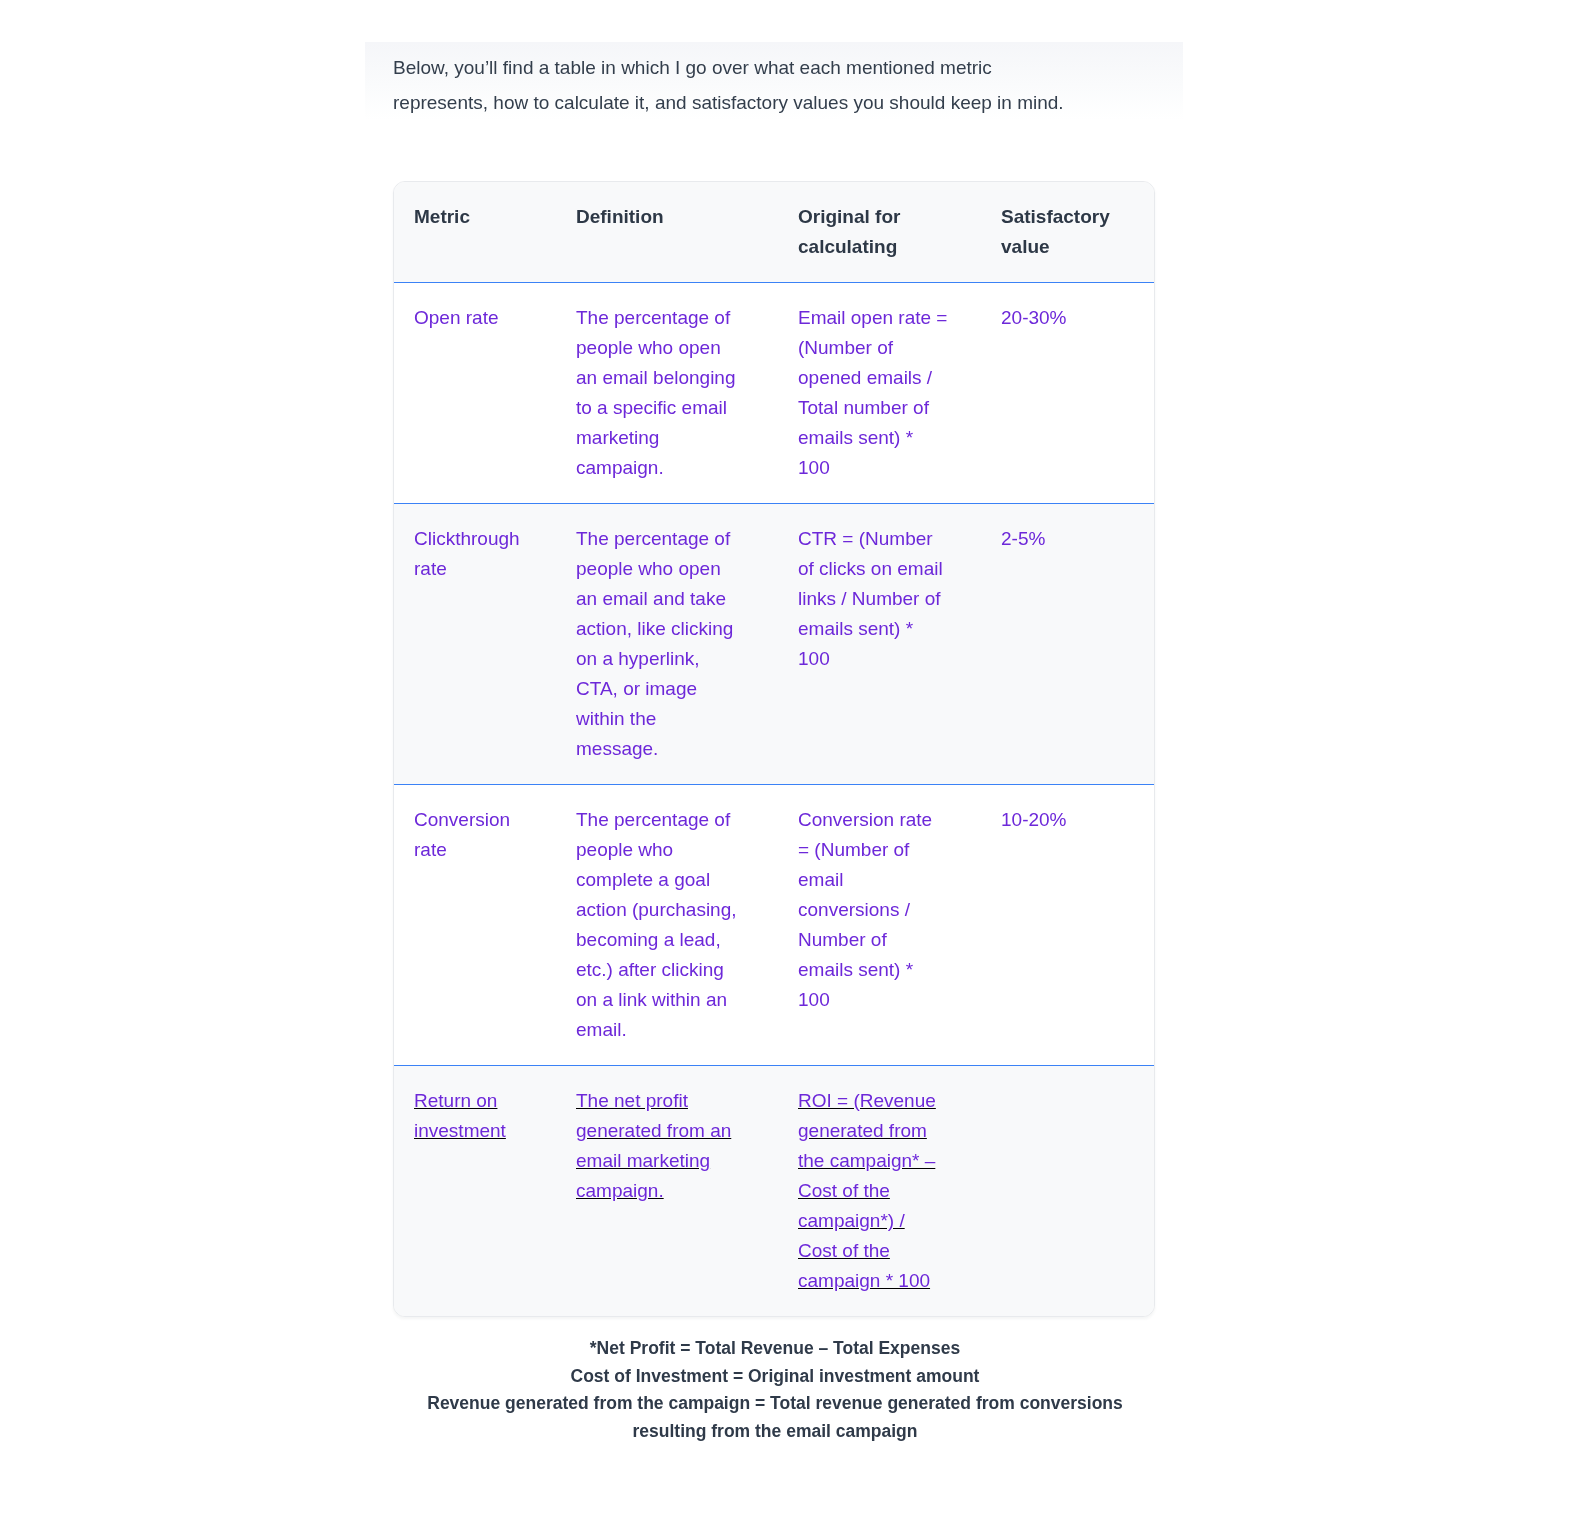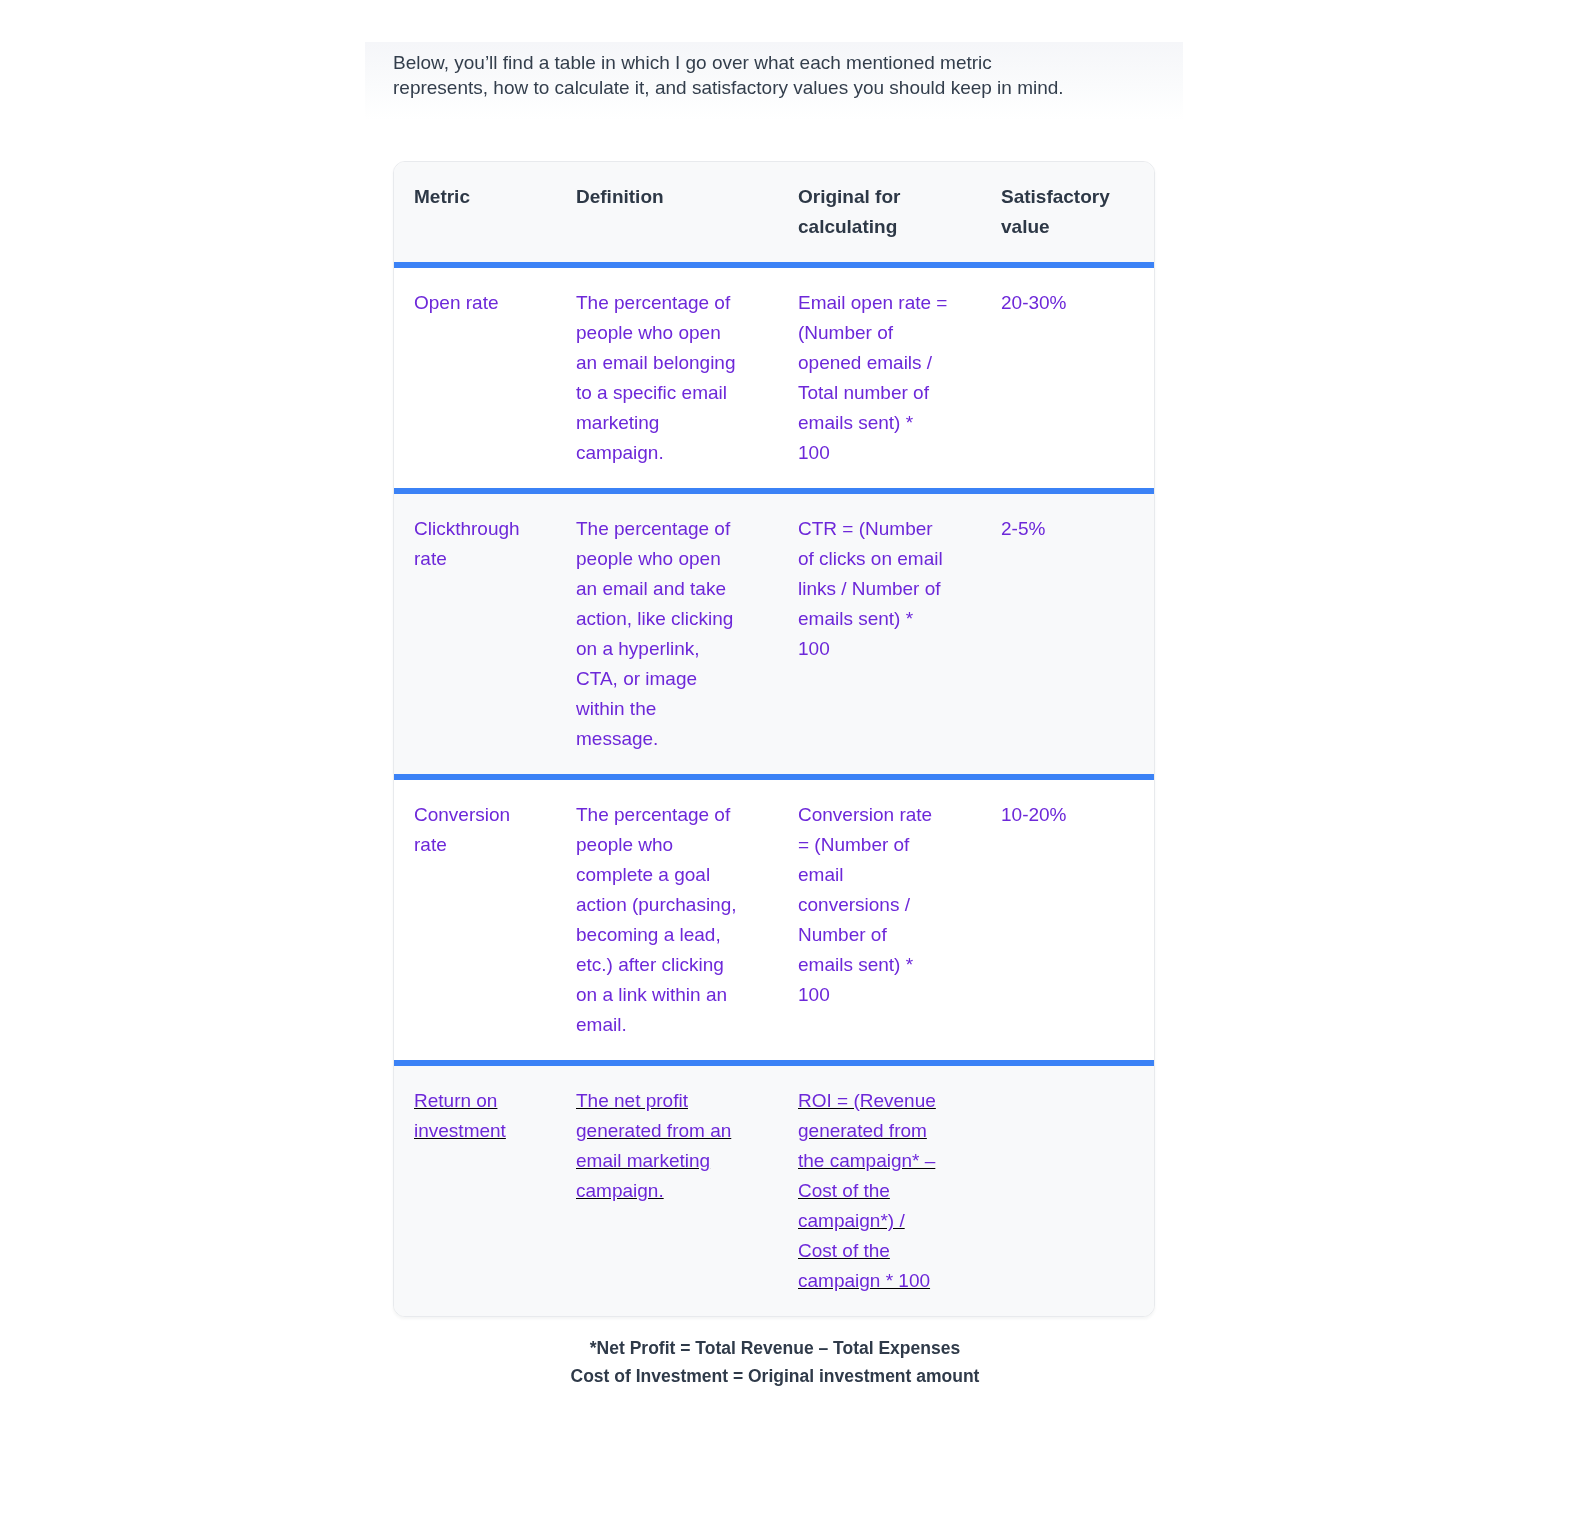--- a/index.html
+++ b/index.html
@@ -21,38 +21,38 @@
   .content {
     position: absolute;
     left: 365px; top: 0;
     width: 820px;
   }
 
   .intro {
     margin: 50px 0 0 28px;
     width: 770px;
     font-size: 19px;
-    line-height: 25px;
+    line-height: 35px;
     color: #333e4c;
     white-space: pre-line;
   }
 
   .metrics-table {
     margin: 61px 0 0 28px;
     width: 762px;
     border: 1px solid #e8eaed;
     border-radius: 12px;
     overflow: hidden;
     background: #ffffff;
     box-shadow: 0 2px 3px rgba(40, 50, 60, 0.05);
   }
   .trow {
     display: grid;
     grid-template-columns: 162px 222px 203px 173px;
-    border-bottom: 6px solid #3b82f6;
+    border-bottom: 1px solid #3b82f6;
     background: #ffffff;
   }
   .trow:last-child { border-bottom: none; text-decoration: underline; }
   .trow.shaded { background: #f8f9fa; }
   .cell {
     padding: 20px 20px;
     font-size: 19px;
     line-height: 30px;
     color: #6d28d9;
     white-space: pre-line;
@@ -164,16 +164,18 @@
 campaign*) /
 Cost of the
 campaign * 100</div>
       </div>
 
     </section>
 
     <div class="footnotes">
       <div class="footnote">*Net Profit = Total Revenue – Total Expenses</div>
       <div class="footnote">Cost of Investment = Original investment amount</div>
+      <div class="footnote">Revenue generated from the campaign = Total revenue generated from conversions
+resulting from the email campaign</div>
     </div>
 
   </main>
 </div>
 
 </body></html>

